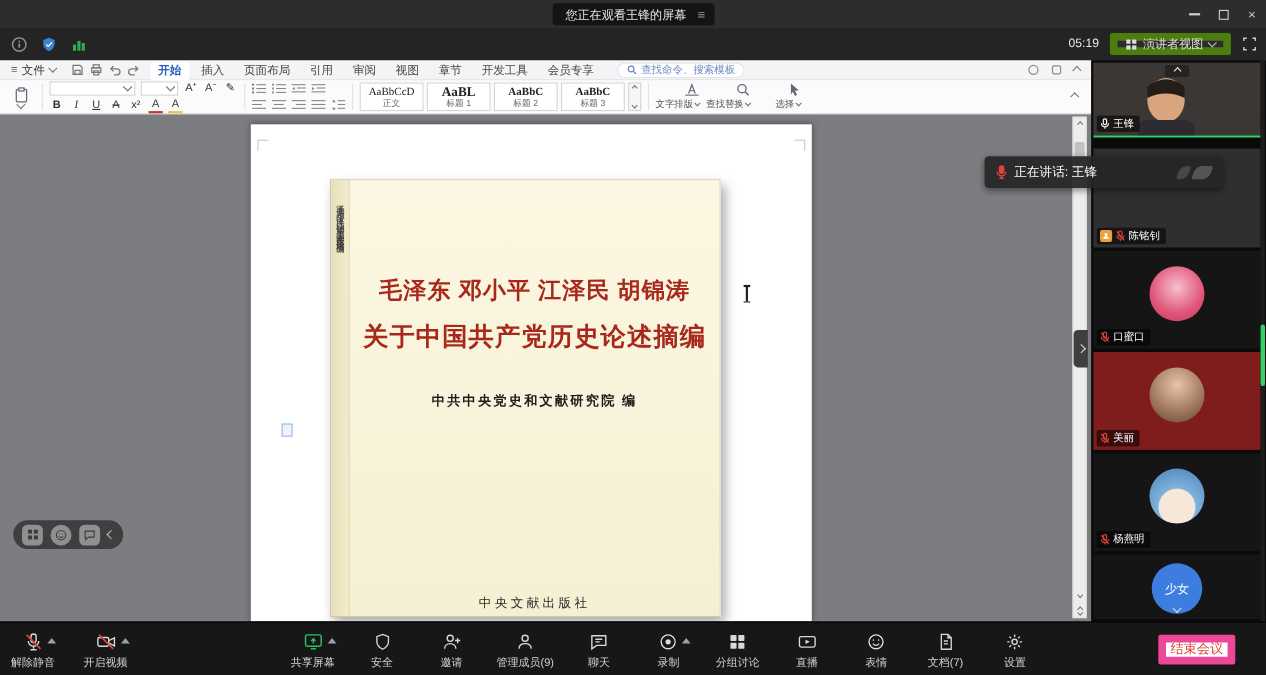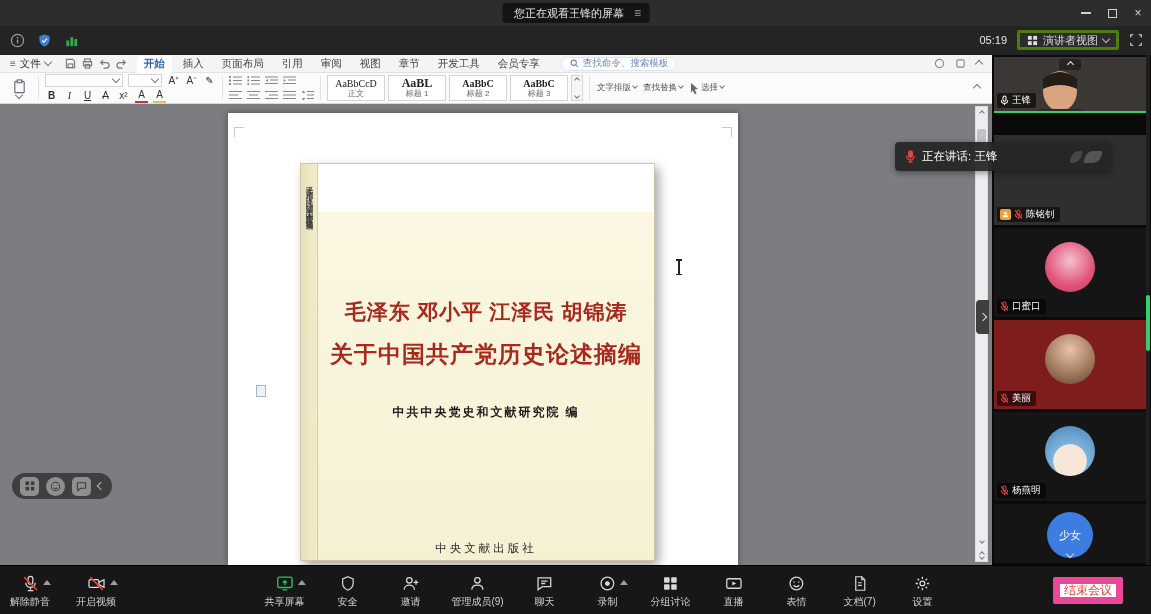--- a/index.html
+++ b/index.html
@@ -16,21 +16,21 @@
   .win-controls { position:absolute; right:0; top:0; height:26px; display:flex; }
   .win-btn { width:26px; height:26px; display:flex; align-items:center; justify-content:center; color:#cfcfcf; font-size:12px; cursor:pointer; }
   .min-glyph { display:inline-block; width:10px; height:2px; background:#cfcfcf; }
   .max-glyph { display:inline-block; width:9px; height:9px; border:1.4px solid #cfcfcf; }
 
   
   .subbar { position:absolute; left:0; top:26px; width:1151px; height:29px; background:#242424; }
   .subbar .left-icons { position:absolute; left:10px; top:7px; display:flex; gap:12px; align-items:center; }
   .subbar .right-cluster { position:absolute; right:8px; top:4px; display:flex; gap:10px; align-items:center; }
   .time { color:#e8e8e8; font-size:11px; }
-  .viewmode-btn { display:flex; align-items:center; gap:5px; border:3px solid #4d7c0f; border-radius:2px;
+  .viewmode-btn { display:flex; align-items:center; gap:5px; border:7px solid #4d7c0f; border-radius:2px;
     height:20px; padding:0 7px; color:#dddddd; font-size:11px; cursor:pointer; background:#2c2c2c; }
 
   
   .chev { display:inline-block; width:6px; height:6px; border-right:1.5px solid #b8b8b8; border-bottom:1.5px solid #b8b8b8; }
   .chev.up { transform:rotate(-135deg); }
   .chev.down { transform:rotate(45deg); margin-top:-3px; }
   .chev.left { transform:rotate(135deg); }
   .chev.right { transform:rotate(-45deg); }
   .chev.dark { border-color:#777; }
   .caret-up { width:0; height:0; border-left:4px solid transparent; border-right:4px solid transparent; border-bottom:5px solid #9f9f9f; }
@@ -58,37 +58,37 @@
   .fmt { font-size:10px; color:#333; width:13px; text-align:center; cursor:pointer; line-height:13px; }
   .fmt.b { font-weight:bold; }
   .fmt.i { font-style:italic; font-family:"Liberation Serif", serif; }
   .fmt.u { text-decoration:underline; }
   .align-svg { display:block; }
   .style-gallery { display:flex; gap:3px; align-items:center; }
   .style-box { width:58px; height:26px; border:1px solid #d5d5d5; background:#fff; display:flex; flex-direction:column; align-items:center; justify-content:center; cursor:pointer; }
   .style-box .prev { font-family:"Liberation Serif", serif; font-size:10px; color:#222; line-height:11px; }
   .style-box .nm { font-size:8px; color:#666; line-height:9px; }
   .gal-scroll { display:flex; flex-direction:column; justify-content:space-between; height:26px; width:12px; border:1px solid #d5d5d5; background:#f6f6f6; align-items:center; padding:2px 0; }
-  .rb-tool { display:flex; flex-direction:row; align-items:flex-start; gap:1px; font-size:8.5px; color:#555; cursor:pointer; width:40px; }
+  .rb-tool { display:flex; flex-direction:column; align-items:flex-end; gap:1px; font-size:8.5px; color:#555; cursor:pointer; width:40px; }
   .rb-tool .lbl { display:flex; align-items:center; gap:2px; white-space:nowrap; }
   .ribbon-right { margin-left:auto; display:flex; align-items:center; gap:8px; padding-right:6px; }
 
   .canvas { position:absolute; left:0; top:49px; width:992px; height:461px; background:#7b7d80; overflow:hidden; }
   .page { position:absolute; left:228px; top:9px; width:510px; height:452px; background:#ffffff; box-shadow:0 0 6px rgba(0,0,0,.4); }
   .cropmark { position:absolute; width:10px; height:10px; }
   .cropmark.tl { left:6px; top:14px; border-left:1px solid #c9c9c9; border-top:1px solid #c9c9c9; }
   .cropmark.tr { right:6px; top:14px; border-right:1px solid #c9c9c9; border-top:1px solid #c9c9c9; }
 
   
   .book { position:absolute; left:72px; top:50px; width:355px; height:398px; display:flex;
     box-shadow:4px 5px 10px rgba(0,0,0,.35); border:1px solid #cfc6a3; }
   .spine { width:17px; background:linear-gradient(90deg,#e7dfbc,#f3ecc9); border-right:1px solid #d6cca6;
     display:flex; justify-content:center; padding-top:16px; }
   .spine .sp-txt { writing-mode:vertical-rl; font-family:"Liberation Serif", serif; font-size:7.5px; color:#3a3a3a; letter-spacing:1px; }
-  .cover { flex:1; background:linear-gradient(180deg,#fbf7e2,#f6f0d3); position:relative;margin-top:48px; }
+  .cover { flex:1; background:linear-gradient(180deg,#fbf7e2,#f6f0d3); position:relative; }
   .bk-t1 { position:absolute; left:0; width:100%; top:86px; text-align:center; font-family:"Liberation Serif", serif;
     font-weight:bold; font-size:21px; letter-spacing:1px; color:#a8281c; white-space:nowrap; }
   .bk-t2 { position:absolute; left:0; width:100%; top:127px; text-align:center; font-family:Liberation Mono, monospace;
     font-weight:bold; font-size:23px; letter-spacing:1px; color:#a8281c; white-space:nowrap; }
   .bk-by { position:absolute; left:0; width:100%; top:192px; text-align:center; font-family:"Liberation Serif", serif;
     font-weight:bold; font-size:12px; letter-spacing:2px; color:#1c1c1c; }
   .bk-pub { position:absolute; left:0; width:100%; bottom:4px; text-align:center; font-family:"Liberation Serif", serif;
     font-size:11.5px; letter-spacing:3px; color:#2a2a2a; }
 
   .ibeam { position:absolute; left:450px; top:147px; width:1.5px; height:14px; background:#222; }
@@ -109,21 +109,21 @@
 
   
   .float-pill { position:absolute; left:12px; top:473px; height:26px; border-radius:13px; background:rgba(58,58,58,.92);
     display:flex; align-items:center; gap:7px; padding:0 8px; z-index:40; }
   .fp-circle { width:19px; height:19px; border-radius:5px; background:#8f8f8f; display:flex; align-items:center; justify-content:center; cursor:pointer; }
   .fp-circle.round { border-radius:50%; }
 
   
   .panel { position:absolute; left:992px; top:55px; width:159px; height:510px; background:#0a0a0a; }
   .tile { position:absolute; left:2px; width:152px; background:#262626; overflow:hidden; cursor:pointer; }
-  .tile.t1 { top:2px; height:56px; border-bottom:2px solid #35d06a; background:linear-gradient(180deg,#4a4340,#2c2927);text-align:center; }
+  .tile.t1 { top:2px; height:68px; border-bottom:2px solid #35d06a; background:linear-gradient(180deg,#4a4340,#2c2927);text-align:center; }
   .tile.t2 { top:80px; height:90px; background:#2f2f2f; }
   .tile.t3 { top:173px; height:89px; background:#151515; }
   .tile.t4 { top:265px; height:89px; background:#7f1d1d; }
   .tile.t5 { top:357px; height:89px; background:#151515; }
   .tile.t6 { top:449px; height:59px; background:#151515; }
   .name-tag { position:absolute; left:3px; bottom:3px; display:flex; align-items:center; gap:3px;
     background:rgba(0,0,0,.55); border-radius:2px; padding:1px 5px 1px 3px; }
   .name-tag span { color:#fff; font-size:9.5px; white-space:nowrap; }
   .org-avatar { width:11px; height:11px; border-radius:2px; background:#e8a33d; display:flex; align-items:center; justify-content:center; }
   .tile-collapse { position:absolute; left:50%; top:2px; transform:translateX(-50%); width:22px; height:11px;

